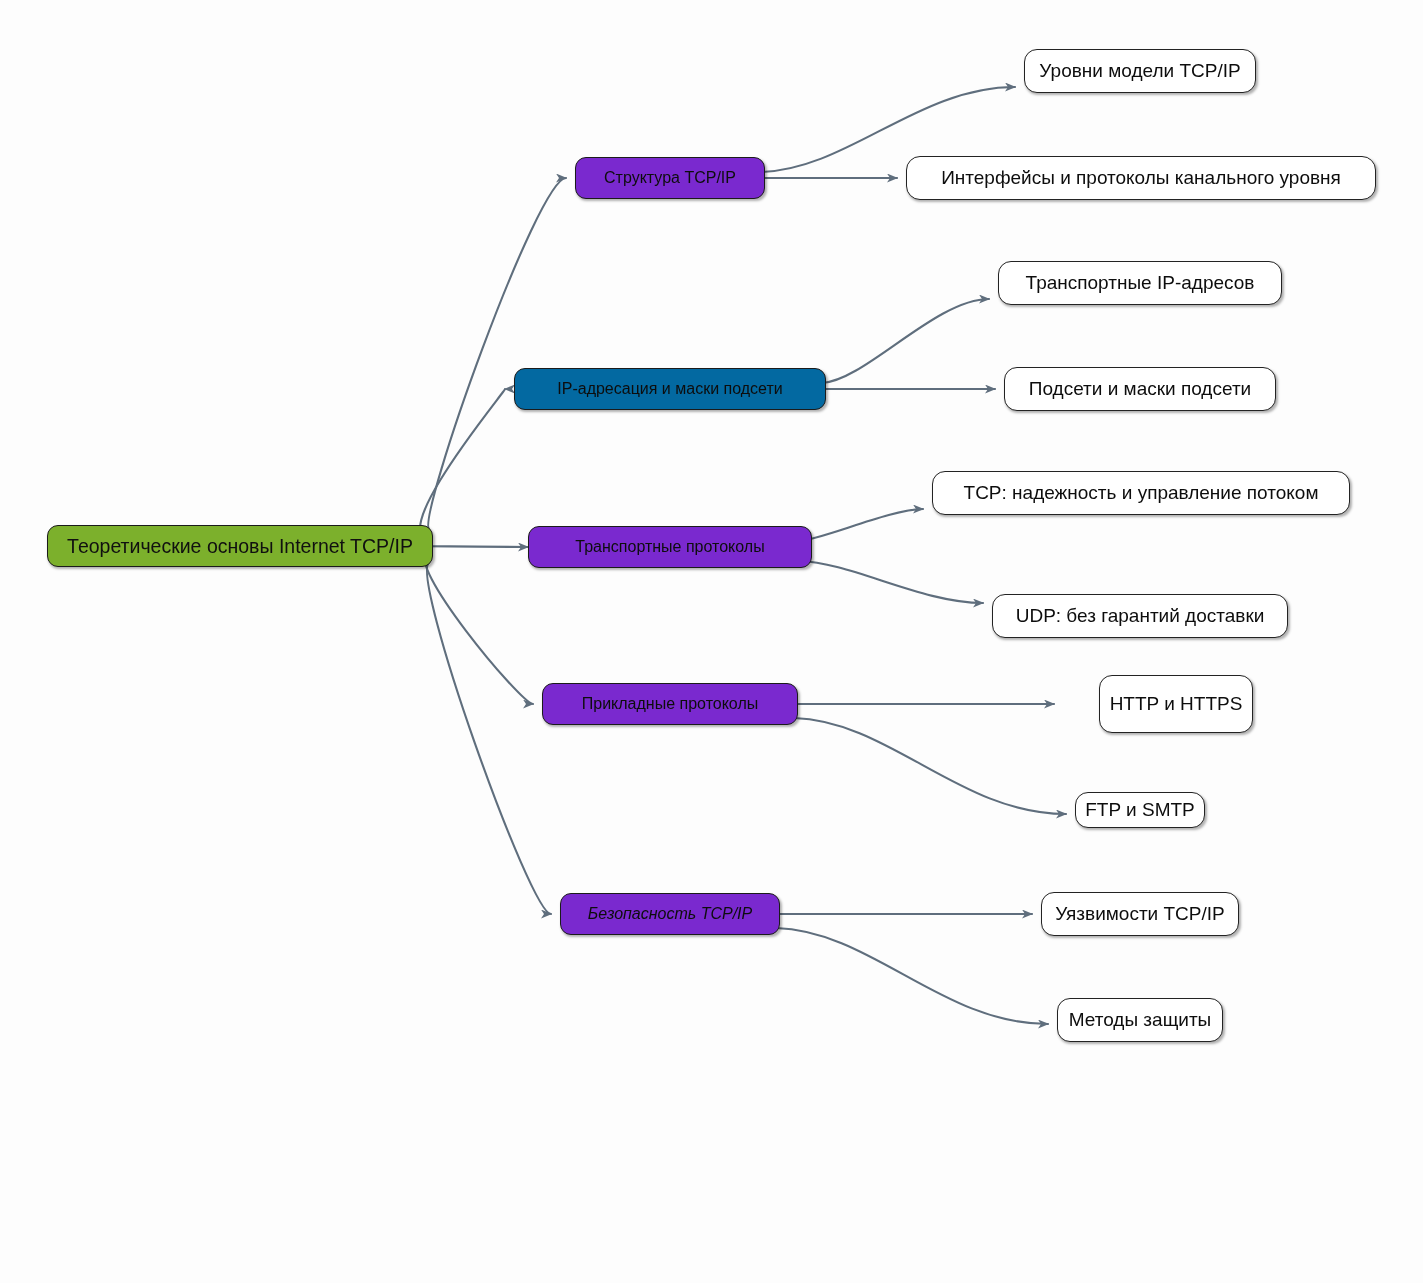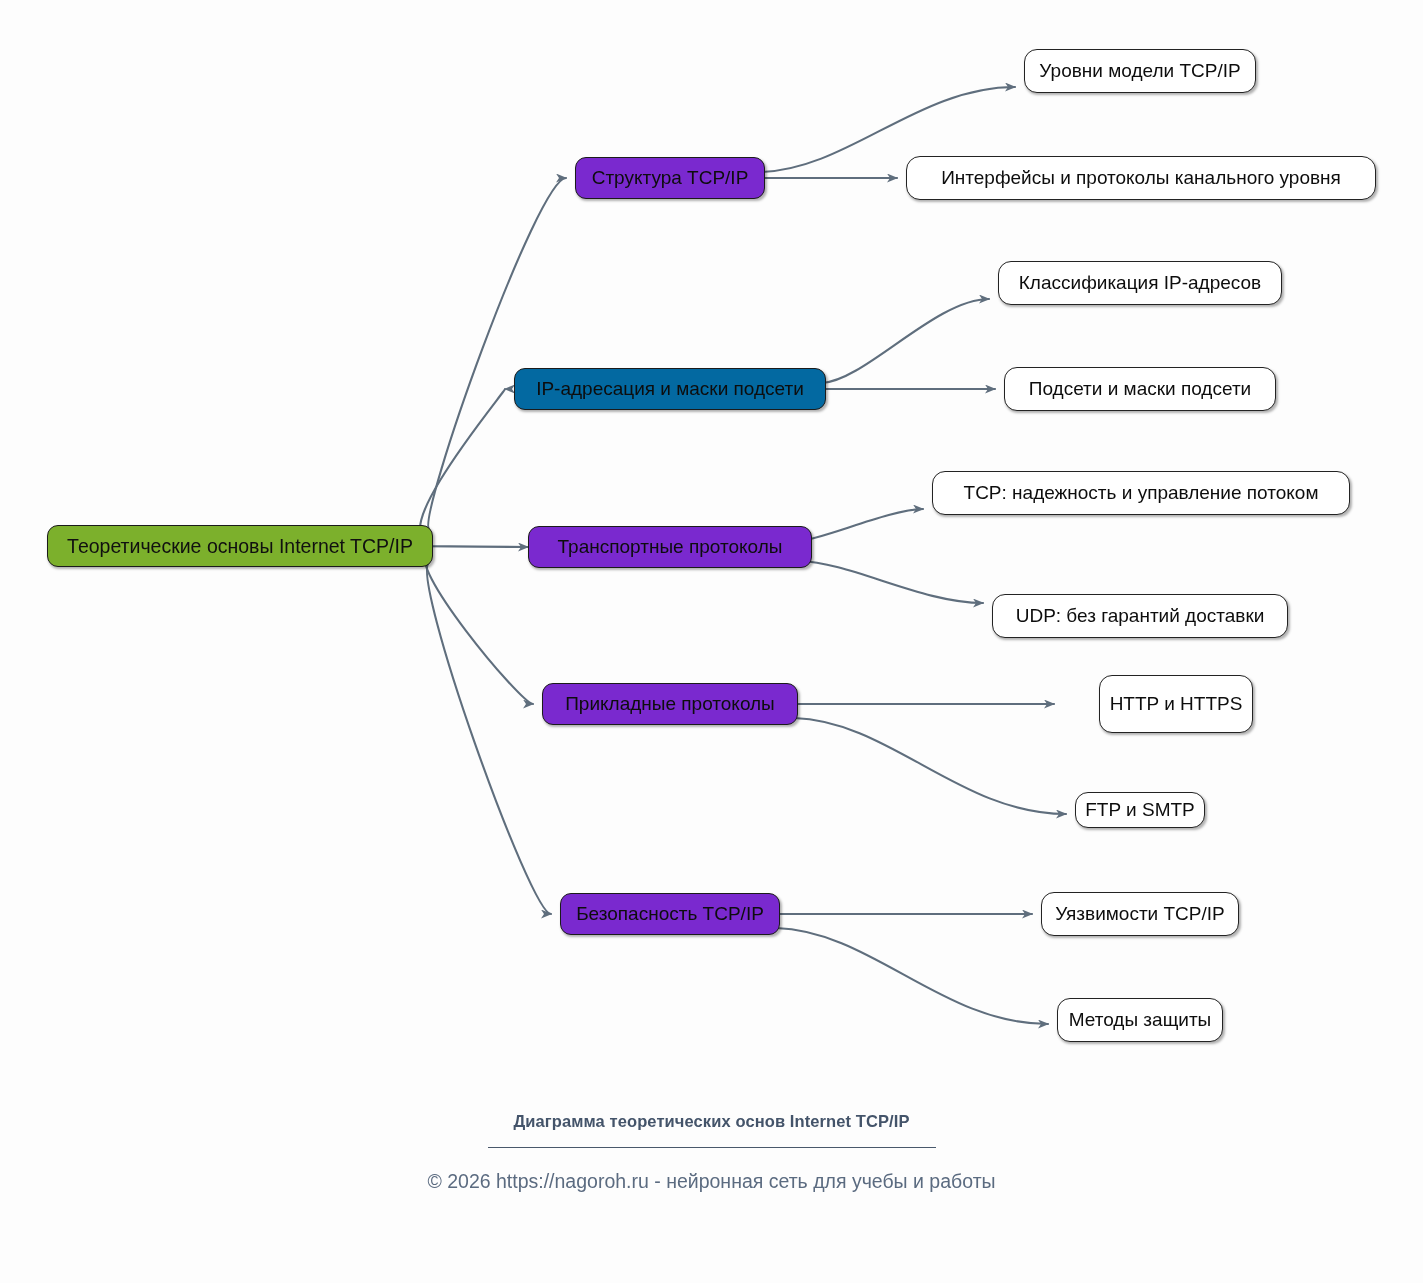--- a/index.html
+++ b/index.html
@@ -40,21 +40,21 @@
     color: #101010;
     font-size: 19.5px;
     padding: 0 16px;
     box-shadow: 1.5px 2px 2.5px rgba(0,0,0,0.30);
   }
   .node-branch {
     background: #7A29CF;
     border: 1.6px solid #1b1b1b;
     border-radius: 11px;
     color: #0d0d0d;
-    font-size: 19px;
+    font-size: 16px;
     padding: 0 15px;
     box-shadow: 1.5px 2px 2.5px rgba(0,0,0,0.30);
   }
   .node-leaf {
     background: #ffffff;
     border: 1.7px solid #232323;
     border-radius: 13px;
     color: #0d0d0d;
     font-size: 19px;
     padding: 0 16px;
@@ -114,32 +114,27 @@
         <path d="M776,928 C872,930.88 942,1024 1048,1024"></path>
       </g>
   </svg>
 
   <div id="nodes">
       <div class="node node-root" style="left: 240px; top: 546px; width: 386px; height: 42px; background: rgb(124, 176, 44);">Теоретические основы Internet TCP/IP</div>
       <div class="node node-branch" style="left: 670px; top: 178px; width: 190px; height: 42px; background: rgb(122, 41, 207);">Структура TCP/IP</div>
       <div class="node node-leaf" style="left: 1140px; top: 71px; width: 232px; height: 44px;">Уровни модели TCP/IP</div>
       <div class="node node-leaf" style="left: 1141px; top: 178px; width: 470px; height: 44px; border-radius: 14px;">Интерфейсы и протоколы канального уровня</div>
       <div class="node node-branch" style="left: 670px; top: 389px; width: 312px; height: 42px; background: #0369a1;">IP-адресация и маски подсети</div>
-      <div class="node node-leaf" style="left: 1140px; top: 283px; width: 284px; height: 44px;">Классификация IP-адресов</div>
+      <div class="node node-leaf" style="left: 1140px; top: 283px; width: 284px; height: 44px;">Транспортные IP-адресов</div>
       <div class="node node-leaf" style="left: 1140px; top: 389px; width: 272px; height: 44px;">Подсети и маски подсети</div>
       <div class="node node-branch" style="left: 670px; top: 547px; width: 284px; height: 42px; background: rgb(122, 41, 207);">Транспортные протоколы</div>
       <div class="node node-leaf" style="left: 1141px; top: 493px; width: 418px; height: 44px;">TCP: надежность и управление потоком</div>
       <div class="node node-leaf" style="left: 1140px; top: 599px; width: 296px; height: 44px; margin-top: 17px;">UDP: без гарантий доставки</div>
       <div class="node node-branch" style="left: 670px; top: 704px; width: 256px; height: 42px; background: rgb(122, 41, 207);">Прикладные протоколы</div>
       <div class="node node-leaf" style="left: 1176px; top: 704px; width: 154px; height: 58px;">HTTP и HTTPS</div>
       <div class="node node-leaf" style="left: 1140px; top: 810px; width: 130px; height: 36px;">FTP и SMTP</div>
-      <div class="node node-branch" style="left: 670px; top: 914px; width: 220px; height: 42px; background: rgb(122, 41, 207);">Безопасность TCP/IP</div>
+      <div class="node node-branch" style="left: 670px; top: 914px; width: 220px; height: 42px; background: rgb(122, 41, 207); font-style: italic;">Безопасность TCP/IP</div>
       <div class="node node-leaf" style="left: 1140px; top: 914px; width: 198px; height: 44px;">Уязвимости TCP/IP</div>
       <div class="node node-leaf" style="left: 1140px; top: 1020px; width: 166px; height: 44px;">Методы защиты</div>
     </div>
 
-  <div id="footer">
-    <div class="footer-title">Диаграмма теоретических основ Internet TCP/IP</div>
-    <div class="footer-rule"></div>
-    <div class="footer-credit">© 2026 https://nagoroh.ru - нейронная сеть для учебы и работы</div>
-  </div>
 
 </div>
 
 </body></html>

